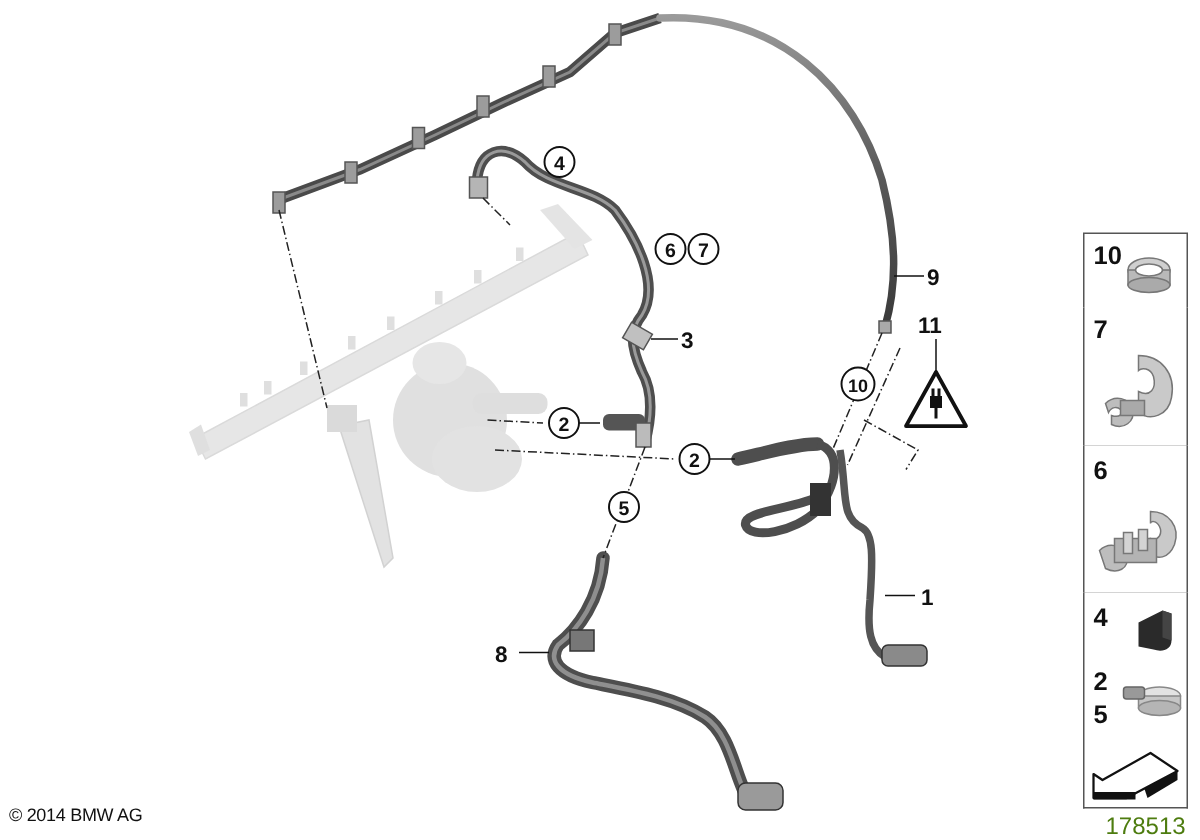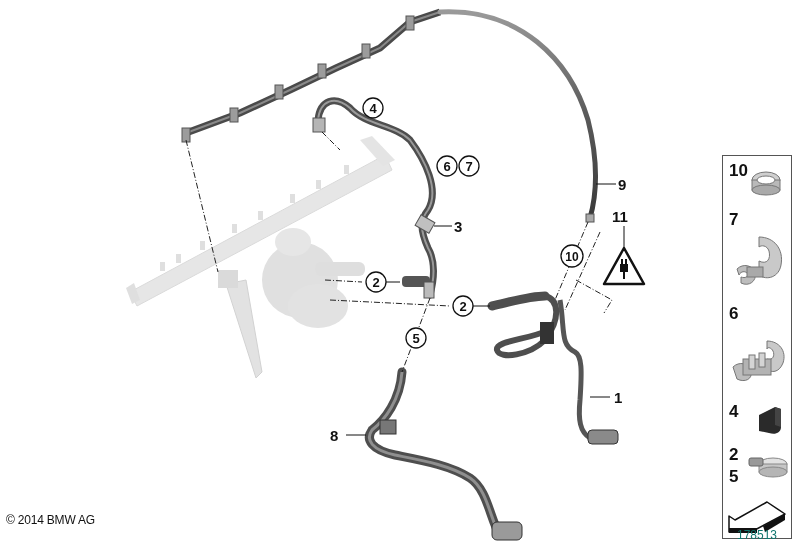--- a/index.html
+++ b/index.html
@@ -3,22 +3,22 @@
 <meta charset="utf-8">
 <style>
   html, body { margin:0; padding:0; background:#ffffff; }
   body { width:800px; height:560px; position:relative; overflow:hidden; font-family:"Liberation Sans", sans-serif; }
   #diagram { position:absolute; left:0; top:0; width:800px; height:560px; }
   .callout-text { font-family:"Liberation Sans", sans-serif; font-weight:bold; fill:#111; }
   .legend { position:absolute; left:722px; top:155px; width:70px; }
   .legend-box { position:absolute; left:0; width:68px; border:1px solid #555; background:#fff; box-sizing:content-box; }
   .legend-num { position:absolute; left:6px; font-weight:bold; font-size:17px; color:#111; line-height:17px; font-family:"Liberation Sans", sans-serif; }
   .legend-icon { position:absolute; }
-  .copyright { position:absolute; left:6px; top:513px; font-size:12px; color:#111; font-family:"Liberation Sans", sans-serif; letter-spacing:-0.2px; }
-  .diagram-id { position:absolute; left:737px; top:528px; font-size:12px; color:#0f766e; font-family:"Liberation Sans", sans-serif; }
+  .copyright { position:absolute; left:6px; top:536px; font-size:12px; color:#111; font-family:"Liberation Sans", sans-serif; letter-spacing:-0.2px; }
+  .diagram-id { position:absolute; left:737px; top:543px; font-size:16px; color:#4d7c0f; font-family:"Liberation Sans", sans-serif; }
 </style>
 </head>
 <body>
 
 <svg id="diagram" viewBox="0 0 800 560" xmlns="http://www.w3.org/2000/svg">
   <defs>
     <linearGradient id="hoseGrad" x1="0" y1="0" x2="0" y2="1">
       <stop offset="0" stop-color="#9a9a9a"></stop>
       <stop offset="0.5" stop-color="#5a5a5a"></stop>
       <stop offset="1" stop-color="#3a3a3a"></stop>

